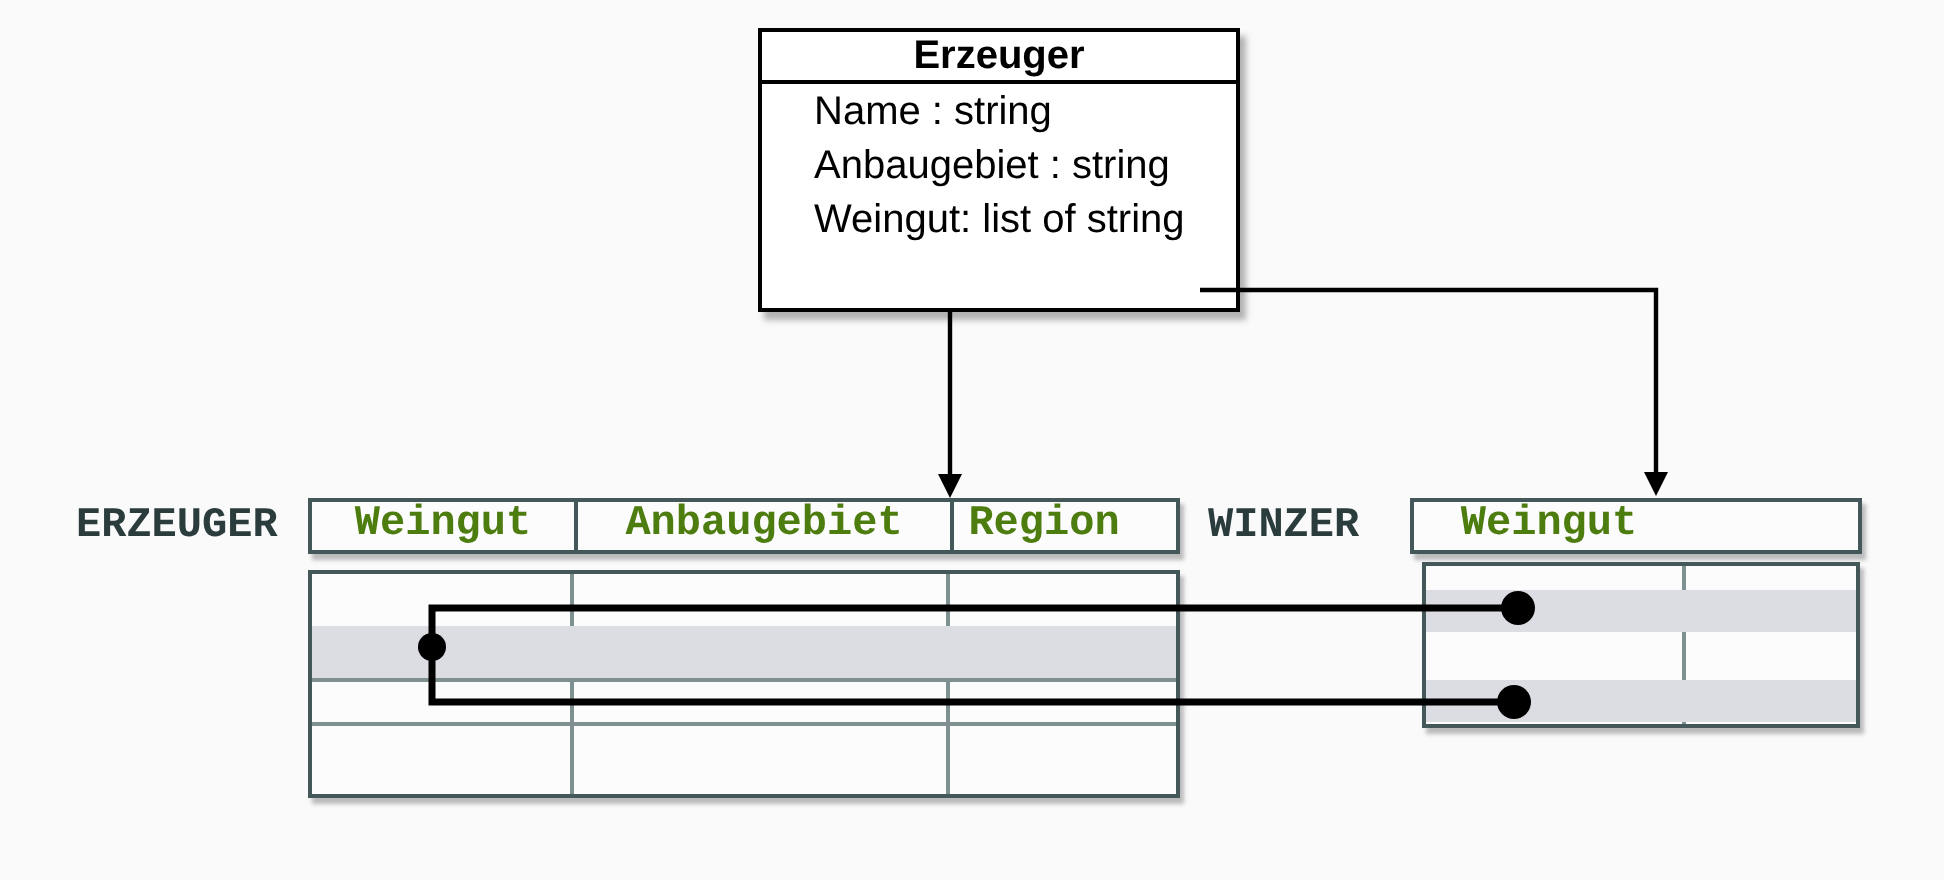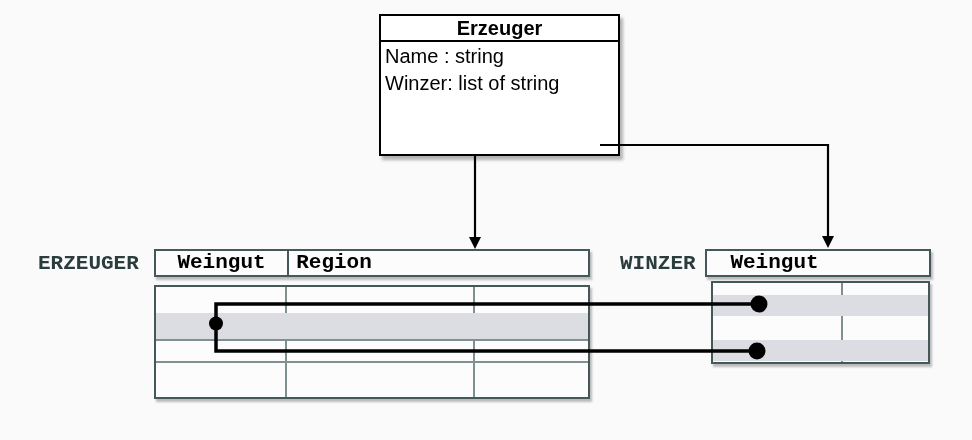--- a/index.html
+++ b/index.html
@@ -14,45 +14,45 @@
   .classbox {
     position:absolute; left:379px; top:14px; width:241px; height:142px;
     background:#ffffff; border:2px solid #000;
     box-shadow:3px 4px 3px rgba(90,90,90,0.45);
   }
   .classbox-title {
     height:26px; line-height:25px; text-align:center;
     font-weight:bold; font-size:20px; color:#000;
     border-bottom:2px solid #000;
   }
-  .classbox-attrs { padding:1px 0 1px 4px; }
+  .classbox-attrs { padding:1px 0 1px 4px;margin-left:22px; }
   .classbox-attr {
     font-size:20px; line-height:27px; color:#000; white-space:nowrap;
   }
 
   
   .tbl-label {
     position:absolute; font-family:"Liberation Mono", monospace;
     font-weight:bold; font-size:21px; color:#2b3c3d; line-height:26px;
     white-space:nowrap;
   }
   .lbl-erzeuger { left:38px; top:251px; }
-  .lbl-winzer  { left:620px; top:251px; }
+  .lbl-winzer  { left:604px; top:251px; }
 
   
   .thead {
     position:absolute; height:28px; display:flex;
     background:#fcfcfc; border:2px solid #44585a;
     box-shadow:2px 3px 2px rgba(110,110,110,0.45);
   }
   .thead-erzeuger { left:154px; top:249px; width:436px; }
   .thead-winzer   { left:705px; top:249px; width:226px; }
   .th-cell {
     font-family:"Liberation Mono", monospace; font-weight:bold;
-    font-size:21px; color:#000000; text-align:center; line-height:24px;
+    font-size:21px; color:#4d7c0f; text-align:center; line-height:24px;
     border-left:2px solid #44585a; overflow:hidden;
   }
   .th-cell:first-child { border-left:none; }
 
   
   .tbody {
     position:absolute; background:#fcfcfc; border:2px solid #44585a;
     box-shadow:2px 3px 2px rgba(110,110,110,0.45);
   }
   .tbody-erzeuger { left:154px; top:285px; width:436px; height:114px; }
@@ -69,28 +69,30 @@
 </style>
 </head>
 <body>
 
 <div class="stage">
 
   <div class="classbox">
     <div class="classbox-title">Erzeuger</div>
     <div class="classbox-attrs">
       <div class="classbox-attr">Name : string</div>
-      <div class="classbox-attr">Winzer: list of string</div>
+      <div class="classbox-attr">Anbaugebiet : string</div>
+      <div class="classbox-attr">Weingut: list of string</div>
     </div>
   </div>
 
   <div class="tbl-label lbl-erzeuger">ERZEUGER</div>
 
   <div class="thead thead-erzeuger">
     <div class="th-cell" style="width:131px">Weingut</div>
+    <div class="th-cell" style="width:188px">Anbaugebiet</div>
     <div class="th-cell" style="width:92px">Region</div>
   </div>
 
   <div class="tbody tbody-erzeuger">
     <div class="vline" style="left:129px"></div>
     <div class="vline" style="left:317px"></div>
     <div class="hline" style="top:26px"></div>
     <div class="hline" style="top:52px"></div>
     <div class="hline" style="top:74px"></div>
     <div class="rowband" style="top:26px; height:26px"></div>

